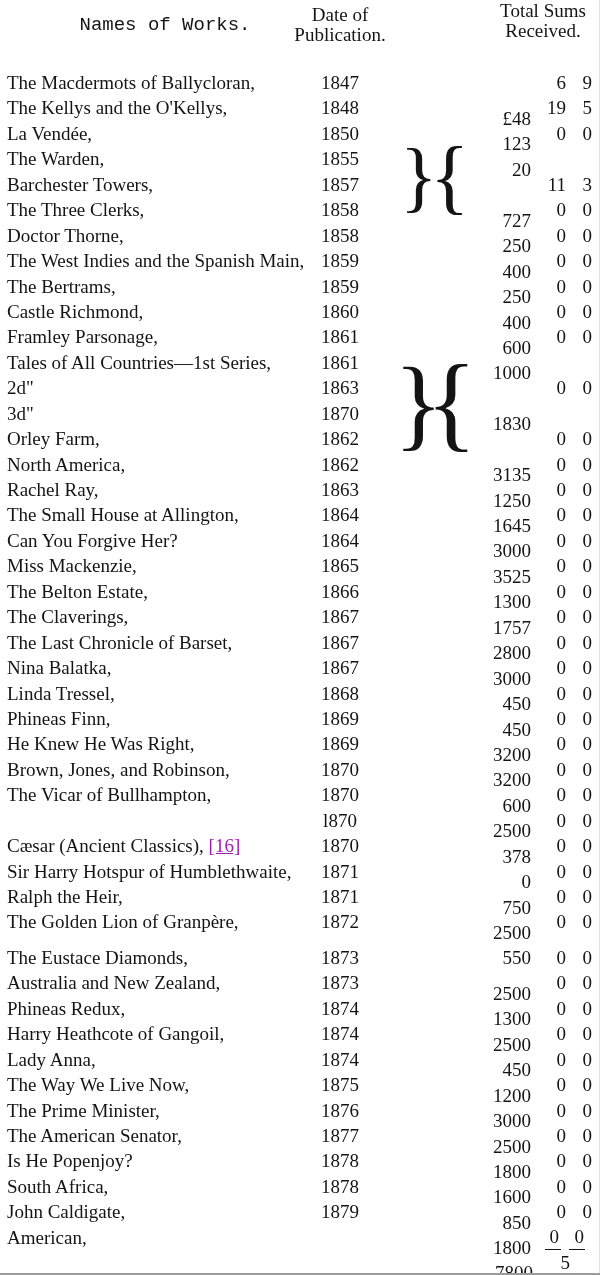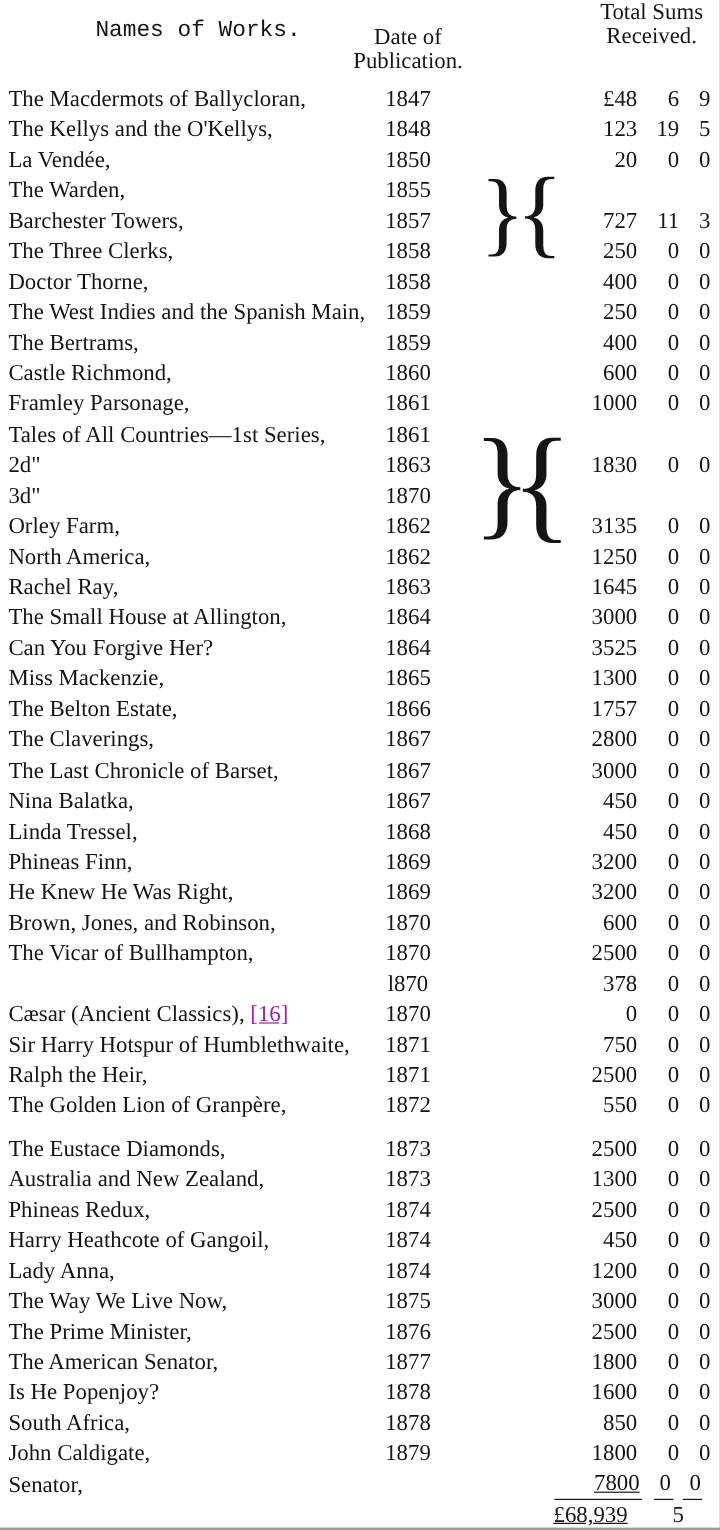--- a/index.html
+++ b/index.html
@@ -3,30 +3,30 @@
 <meta charset="utf-8">
 <style>
   html,body{margin:0;padding:0;background:#fff;}
   .page{
     position:relative;width:600px;height:1275px;background:#ffffff;
     font-family:"Liberation Serif","DejaVu Serif",serif;
     font-size:19px;color:#141414;overflow:hidden;
   }
   .hdr{position:absolute;text-align:center;line-height:20px;}
   .hdr.names{left:35px;top:15px;width:260px;font-family:Liberation Mono, monospace;}
-  .hdr.date{left:270px;top:22px;width:140px;}
+  .hdr.date{left:270px;top:5px;width:140px;}
   .hdr.sums{left:473px;top:1px;width:140px;}
 
   .rows{position:absolute;left:0;top:70px;width:600px;}
   .row{position:relative;height:25.45px;}
   .row.gap{margin-top:10px;}
   .cell{position:absolute;top:0;height:100%;line-height:25.45px;white-space:nowrap;}
   .cell.name{left:7px;}
   .cell.date{left:270px;width:140px;text-align:center;}
-  .cell.pounds{right:69px;width:100px;text-align:right;}
+  .cell.pounds{right:69px;width:100px;text-align:right;margin-top:36px;}
   .cell.shillings{right:34px;width:42px;text-align:right;}
   .cell.pence{right:8px;width:26px;text-align:right;}
 
   .row.sundries .cell.pounds{right:65px;width:71px;height:24.2px;line-height:24.2px;border-bottom:1px solid #141414;padding-right:2px;text-decoration:underline;}
   .row.sundries .cell.shillings{right:39px;width:14px;height:24.2px;line-height:24.2px;border-bottom:1px solid #141414;padding-right:2px;}
   .row.sundries .cell.pence{right:15px;width:15px;height:24.2px;line-height:24.2px;border-bottom:1px solid #141414;padding-right:1px;}
 
   .row.total .cell.pounds{right:77px;text-decoration:underline;}
   .row.total .cell.shillings{right:50px;margin-top:48px;}
   .row.total .cell.pence{right:30px;}
@@ -368,21 +368,21 @@
         <span class="cell pence">0</span>
       </div>
       <div class="row">
         <span class="cell name">John Caldigate,</span>
         <span class="cell date">1879</span>
         <span class="cell pounds">1800</span>
         <span class="cell shillings">0</span>
         <span class="cell pence">0</span>
       </div>
       <div class="row sundries">
-        <span class="cell name">Senator,</span>
+        <span class="cell name">American,</span>
         <span class="cell date"></span>
         <span class="cell pounds">7800</span>
         <span class="cell shillings">0</span>
         <span class="cell pence">0</span>
       </div>
       <div class="row total">
         <span class="cell pounds">£68,939</span>
         <span class="cell shillings">17</span>
         <span class="cell pence">5</span>
       </div>

